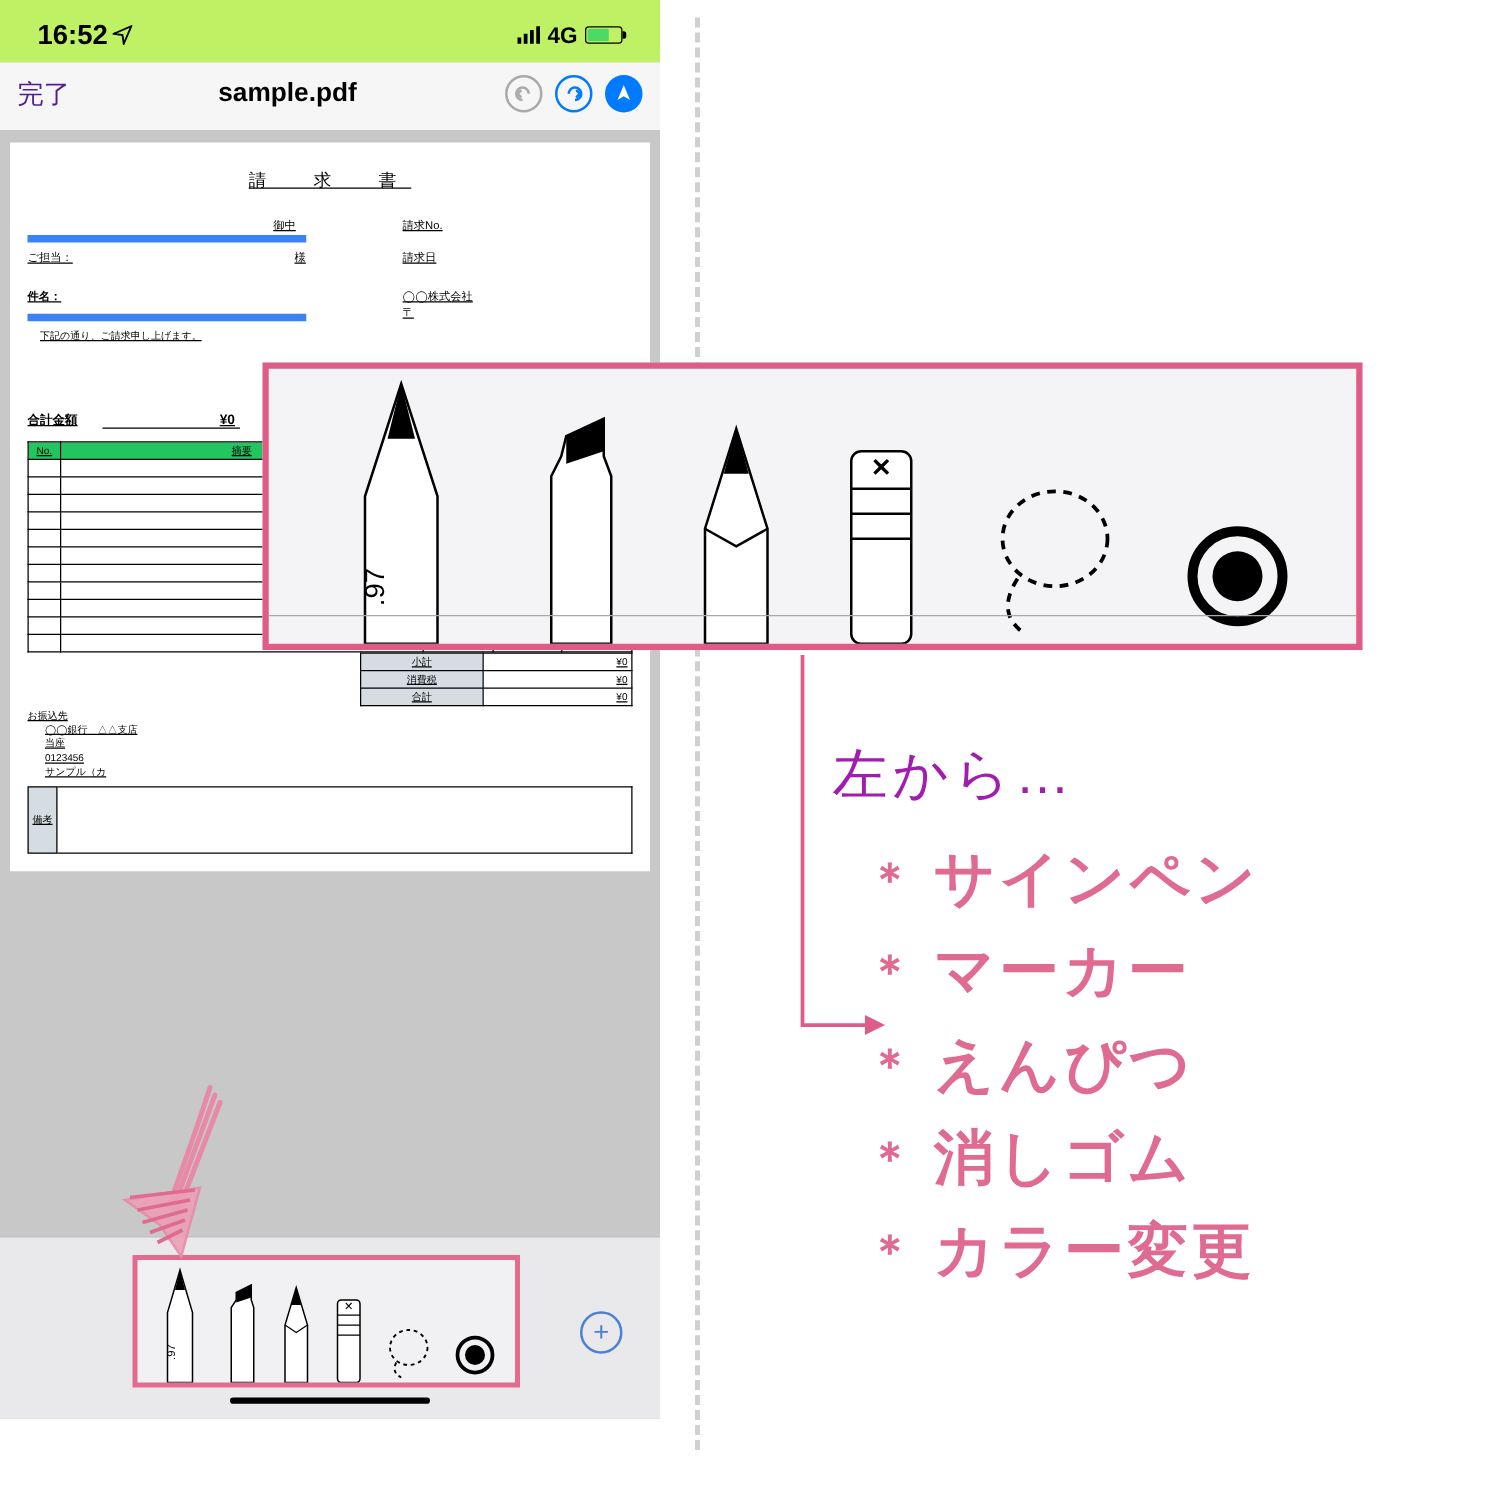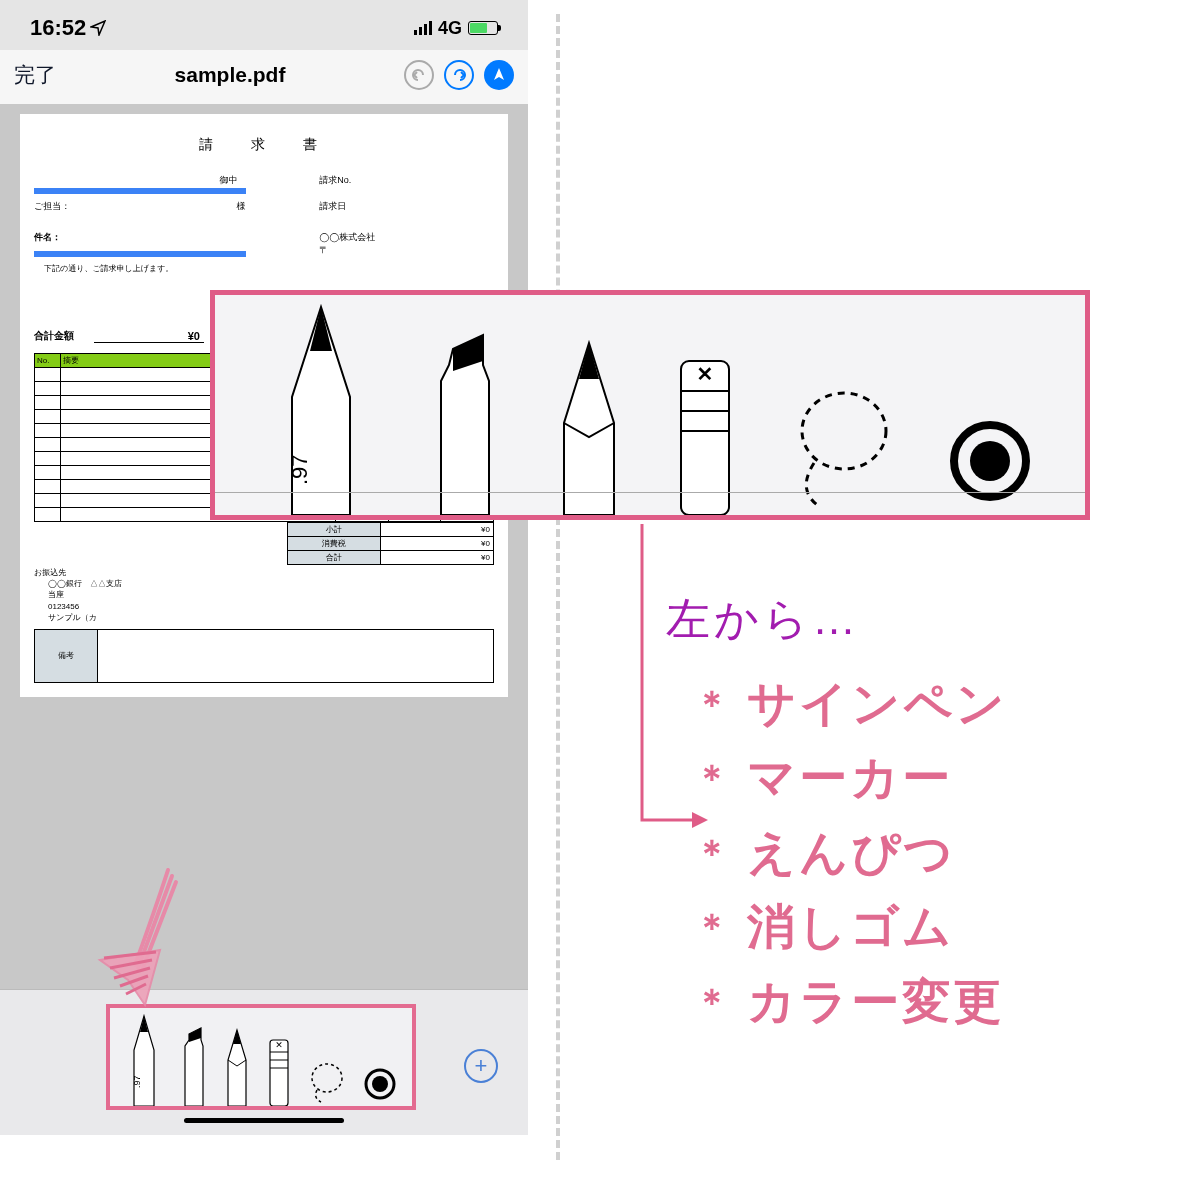--- a/index.html
+++ b/index.html
@@ -17,78 +17,79 @@
     width: 528px;
     height: 1135px;
     background: #c8c8c8;
   }
   
   .status-bar {
     display: flex;
     justify-content: space-between;
     align-items: center;
     padding: 12px 30px 6px 30px;
-    background: #e5e5e5;
+    background: #bef264;
     height: 50px;
   }
   .status-left { display:flex; align-items:center; gap:4px; font-size:22px; font-weight:600;}
   .status-right { display:flex; align-items:center; gap:6px; font-size:18px; font-weight:600;}
   .battery {
     width:30px; height:14px; border:1.5px solid #000; border-radius:3px; position:relative;
   }
   .battery::after { content:""; position:absolute; right:-4px; top:3px; width:3px; height:6px; background:#000; border-radius:0 2px 2px 0;}
   .battery-fill { position:absolute; left:1px; top:1px; bottom:1px; width:60%; background:#4cd964; border-radius:1px;}
   
   .nav-bar {
     display:flex; align-items:center; justify-content:space-between;
     padding: 8px 14px 12px 14px;
     background:#f6f6f6;
     height: 54px;
   }
-  .nav-done { color:#0f172a; font-size:21px; }
+  .nav-done { color:#4c1d95; font-size:21px; }
   .nav-title { font-size:21px; font-weight:600; }
   .nav-icons { display:flex; gap:10px; align-items:center;}
   .nav-circ { width:30px; height:30px; border-radius:50%; display:flex; align-items:center; justify-content:center;}
   .nav-circ.gray { border:2px solid #aaa; color:#aaa;}
   .nav-circ.blue { border:2px solid #007aff; color:#007aff;}
   .nav-circ.filled { background:#007aff; color:#fff;}
   
   .doc-wrap {
-    padding: 10px 20px;
+    padding: 10px 8px;
     background:#c8c8c8;
+    text-decoration:underline;
   }
   .doc {
     background:#fff;
     width:100%;
     padding: 22px 14px 14px 14px;
     font-size:10px;
     color:#000;
   }
   .doc-title { text-align:center; font-size:14px; letter-spacing:12px; margin-bottom:20px; font-weight:500;}
   .doc-row { display:flex; justify-content:space-between; font-size:9px; margin-bottom:6px;}
   .doc .line { border-bottom:6px solid #3b82f6; padding-bottom:1px;}
   .doc .left-col { width:46%; }
   .doc .right-col { width:38%; }
   .doc-note { font-size:8px; margin-top:2px; margin-left:10px;}
   .stamp { position:absolute; right:16px; top:278px; color:#d66; font-size:10px; border:1px solid #d66; border-radius:3px; padding:1px 3px;}
   .doc-total-row { display:flex; align-items:flex-end; gap:20px; margin-top:55px; padding-bottom:2px;}
   .doc-total-row .lbl { font-size:10px; font-weight:600;}
   .doc-total-row .val { border-bottom:1.5px solid #000; flex:0 0 110px; text-align:right; padding-right:4px; font-size:11px; font-weight:600;}
   .doc-table { width:100%; border-collapse:collapse; margin-top:8px; font-size:8px;}
   .doc-table th, .doc-table td { border:1px solid #000; height:14px; padding:1px 2px;}
-  .doc-table th { background:#84cc16; text-align:left; font-weight:500;}
+  .doc-table th { background:#22c55e; text-align:center; font-weight:500;}
   .doc-table .num { width:26px;}
   .doc-table .summary { width:60%;}
   .sum-table { width:45%; margin-left:auto; border-collapse:collapse; font-size:8px;}
   .sum-table td { border:1px solid #000; padding:1px 3px; height:12px;}
   .sum-table .lbl { background:#d5dde2; text-align:center; width:45%;}
   .sum-table .val { text-align:right;}
   .bank { font-size:8px; margin-top:2px; line-height:1.4;}
   .remarks { display:flex; margin-top:6px;}
-  .remarks .rlbl { background:#d5dde2; border:1px solid #000; width:64px; height:54px; display:flex; align-items:center; justify-content:center; font-size:8px;}
+  .remarks .rlbl { background:#d5dde2; border:1px solid #000; width:24px; height:54px; display:flex; align-items:center; justify-content:center; font-size:8px;}
   .remarks .rbox { border:1px solid #000; border-left:0; flex:1; height:54px;}
 
   
   .bottom-area {
     position:absolute; left:0; bottom:0; width:528px;
     background:#c8c8c8;
     padding-top:80px;
   }
   .bottom-bar-bg {
     background:#e9e9eb;

